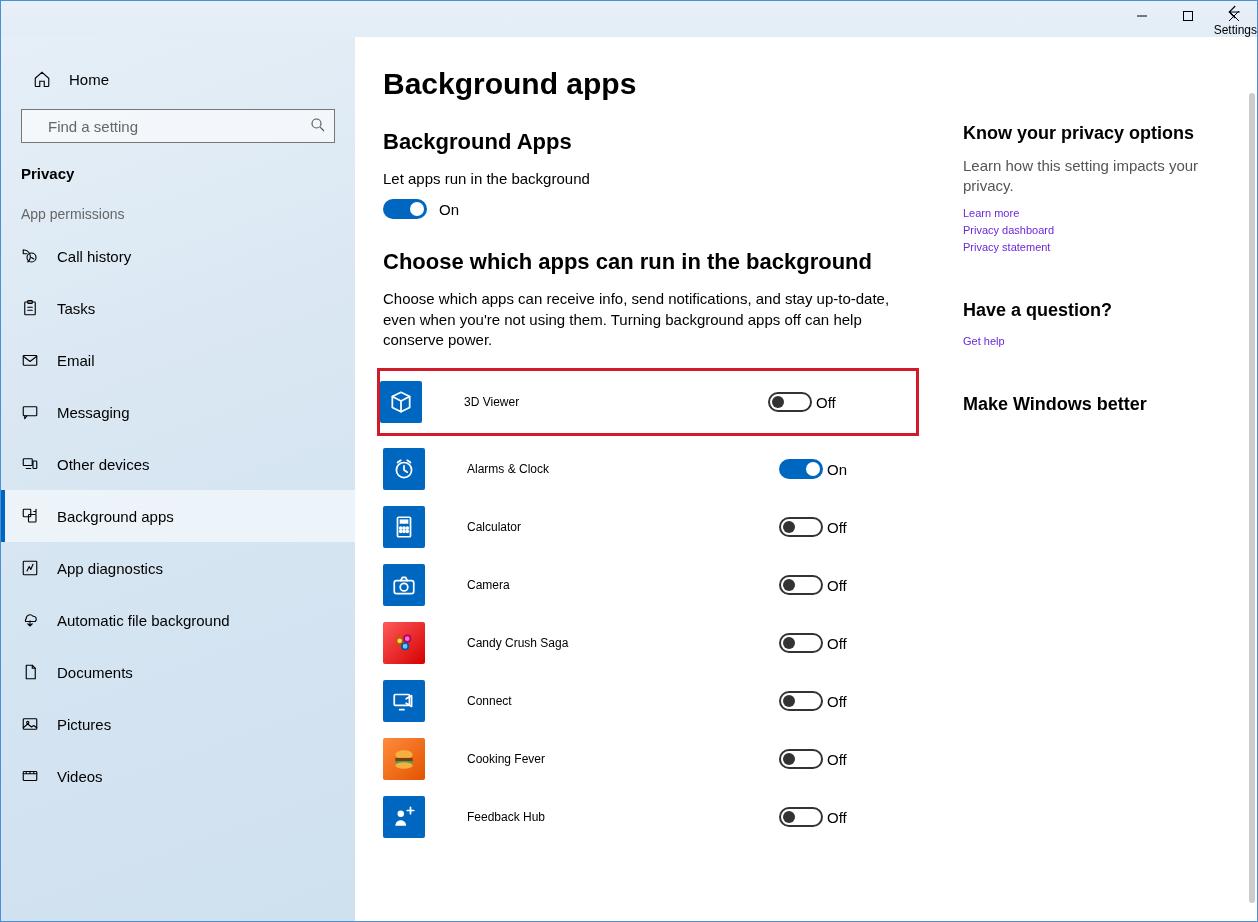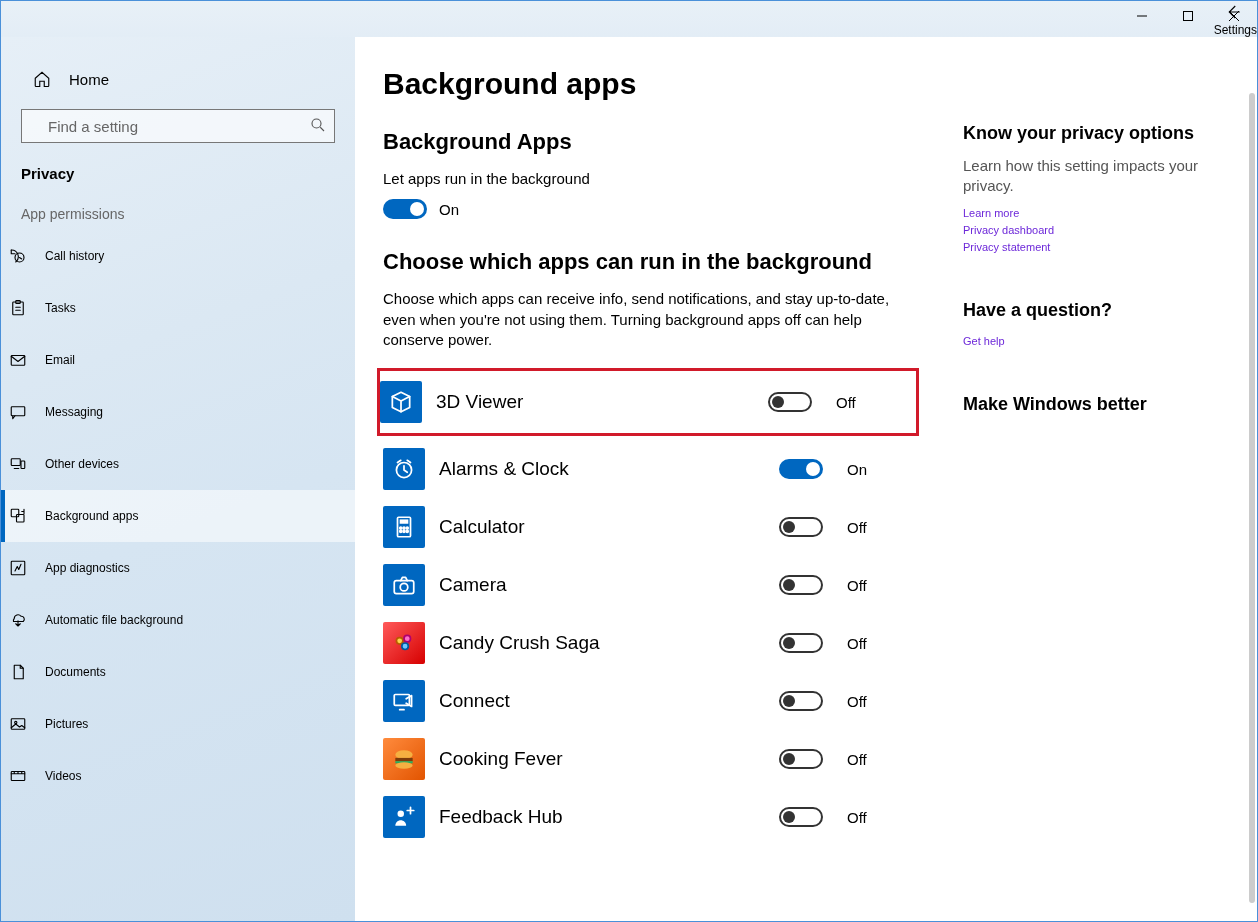--- a/index.html
+++ b/index.html
@@ -20,42 +20,42 @@
   .side-col { flex: 1; padding-left: 20px; padding-top: 56px; }
   
   .home-row { display: flex; align-items: center; height: 40px; padding-left: 32px; gap: 18px; font-size: 15px; cursor: pointer; }
   .search-wrap { padding: 10px 20px 14px 20px; }
   .search-box { position: relative; }
   .search-box input { width: 100%; height: 34px; border: 1px solid #777; background: rgba(255,255,255,0.6); padding: 0 36px 0 26px; font-size: 15px; color: #333; }
   .search-box input::placeholder { color: #666; }
   .search-box .sicon { position: absolute; right: 8px; top: 7px; }
   .cat-label { font-size: 15px; font-weight: 600; padding: 8px 0 24px 20px; }
   .group-label { font-size: 14px; color: #666; padding: 0 0 8px 20px; }
-  .nav-item { display: flex; align-items: center; height: 52px; padding-left: 8px; gap: 18px; font-size: 12px; cursor: pointer; position: relative; }
+  .nav-item { display: flex; align-items: center; height: 52px; padding-left: 20px; gap: 18px; font-size: 15px; cursor: pointer; position: relative; }
   .nav-item.selected { background: rgba(255,255,255,0.55); }
   .nav-item.selected::before { content: ""; position: absolute; left: 0; top: 0; bottom: 0; width: 4px; background: #0067c0; }
   .nav-icon { width: 18px; height: 18px; display: flex; align-items: center; justify-content: center; color: #000; }
   
   h1 { font-size: 30px; font-weight: 600; margin-bottom: 28px; }
   h2 { font-size: 22px; font-weight: 600; margin-bottom: 14px; }
   .desc { font-size: 15px; color: #000; line-height: 1.35; margin-bottom: 10px; }
   .toggle-row-master { display: flex; align-items: center; gap: 12px; margin-bottom: 30px; }
   .toggle { width: 44px; height: 20px; border-radius: 10px; position: relative; cursor: pointer; }
   .toggle.on { background: #0067c0; }
   .toggle.on::after { content: ""; position: absolute; right: 3px; top: 3px; width: 14px; height: 14px; border-radius: 50%; background: #fff; }
   .toggle.off { background: #fff; border: 2px solid #333; }
   .toggle.off::after { content: ""; position: absolute; left: 2px; top: 2px; width: 12px; height: 12px; border-radius: 50%; background: #333; }
   .toggle-label { font-size: 15px; }
   .app-list { }
   .app-row { display: flex; align-items: center; height: 58px; gap: 14px; }
   .app-row .app-icon { width: 42px; height: 42px; background: #0067c0; display: flex; align-items: center; justify-content: center; color: #fff; border-radius: 2px; flex-shrink: 0; }
   .app-row .app-icon.orange { background: linear-gradient(135deg,#ff8b3d,#e25400); }
   .app-row .app-icon.red { background: linear-gradient(135deg,#ff5a5a,#d60000); }
-  .app-row .app-name { flex: 1; font-size: 19px; }
-  .app-row .toggle-wrap { display: flex; align-items: center; gap: 24px; width: 140px; }
+  .app-row .app-name { flex: 1; font-size: 12px; margin-left: 28px; }
+  .app-row .toggle-wrap { display: flex; align-items: center; gap: 4px; width: 140px; }
   .highlight-box { border: 3px solid #d11a2a; padding: 2px 8px 2px 0; margin-left: -6px; margin-bottom: 4px; }
   
   .side-h { font-size: 18px; font-weight: 600; margin-bottom: 12px; }
   .side-p { font-size: 15px; color: #555; line-height: 1.35; margin-bottom: 8px; }
   .link { color: #6d28d9; font-size: 11px; cursor: pointer; line-height: 1.55; display: block; }
   .side-block { margin-bottom: 44px; }
   
   .scrollbar { position: absolute; right: 2px; top: 92px; width: 6px; height: 810px; background: #ccc; border-radius: 3px; }
 </style>
 </head>

